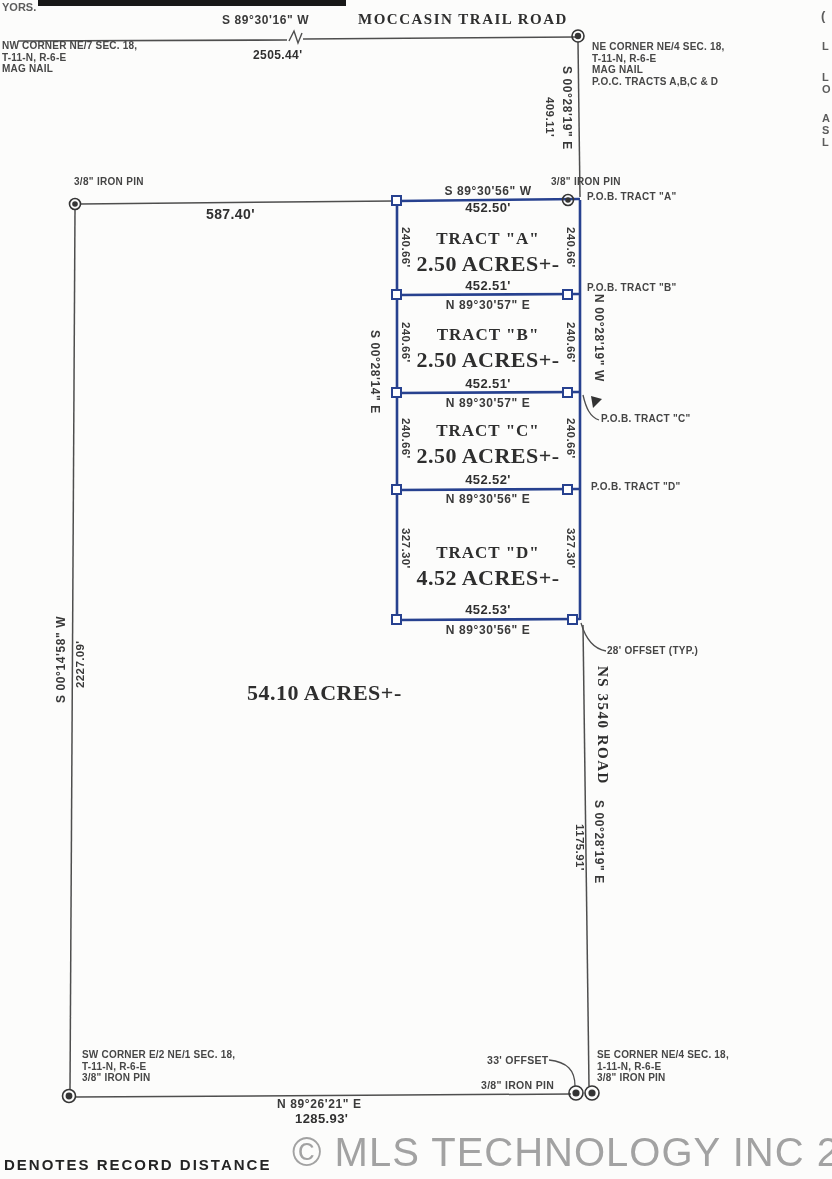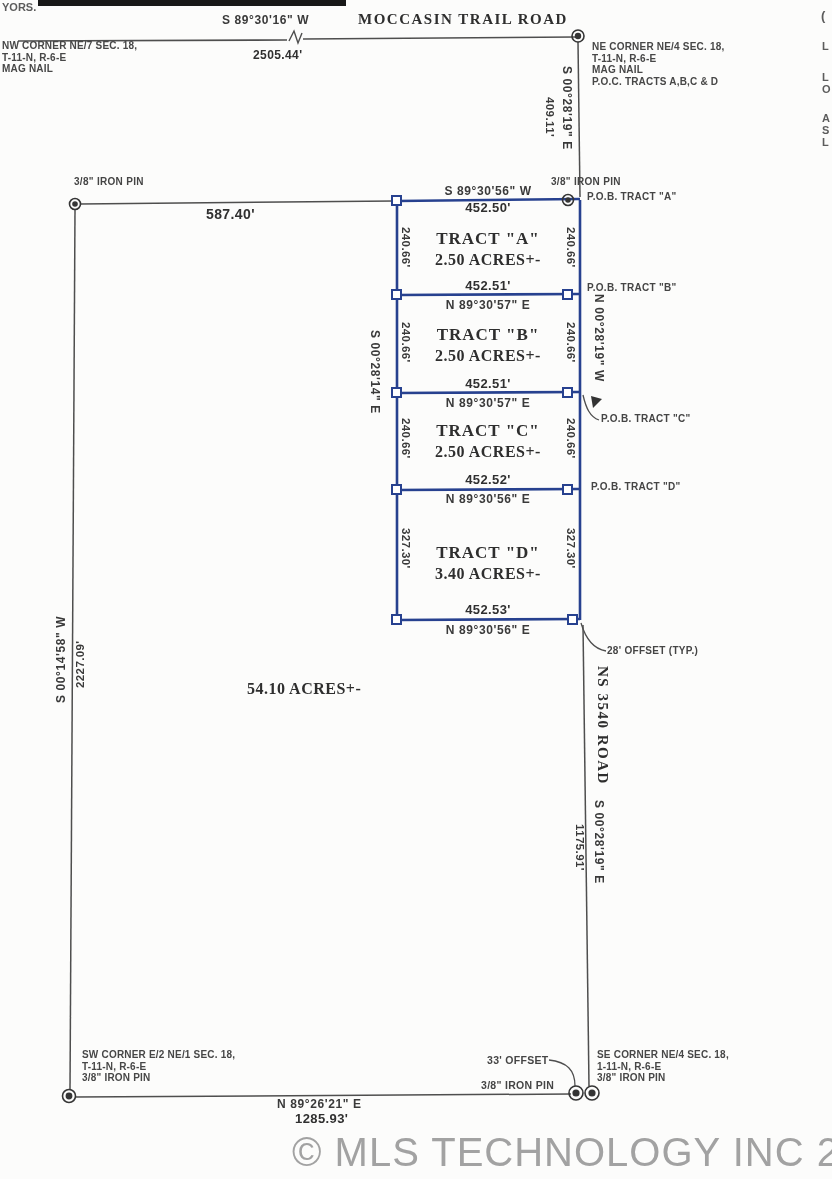--- a/index.html
+++ b/index.html
@@ -6,21 +6,21 @@
   .plat { position:relative; width:832px; height:1179px; background:#fcfcfb;
           font-family:"Liberation Sans", sans-serif; color:#3d3d3d; overflow:hidden; }
   .lbl { position:absolute; white-space:nowrap; }
   .note  { font-size:10px; line-height:11.5px; font-weight:600; letter-spacing:.2px; color:#474747; }
   .bearing { font-size:12px; font-weight:600; letter-spacing:.6px; color:#3a3a3a; }
   .dim   { font-size:13px; font-weight:700; letter-spacing:.4px; color:#303030; }
   .pob   { font-size:10px; font-weight:600; letter-spacing:.3px; color:#454545; }
   .vdim  { font-size:11.5px; font-weight:600; letter-spacing:.4px; color:#3a3a3a; }
   .serifbold { font-family:"Liberation Serif", serif; font-weight:700; color:#2e2e2e; }
   .tract-name { font-size:17px; letter-spacing:1px; }
-  .tract-area { font-size:16px; letter-spacing:.5px; }
+  .tract-area { font-size:22px; letter-spacing:.5px; }
   .roadname   { font-size:15px; letter-spacing:1.5px; }
   .rot90  { transform:rotate(90deg);  transform-origin:0 0; }
   .rot270 { transform:rotate(-90deg); transform-origin:0 0; }
   .center { transform:translateX(-50%); }
   .watermark { font-size:40px; color:#a2a2a2; letter-spacing:1px; font-weight:400; }
   .legend { font-size:15px; font-weight:700; letter-spacing:2px; color:#242424; }
   .frag { font-size:11px; color:#5c5c5c; font-weight:600; }
   .redaction { position:absolute; left:38px; top:0; width:308px; height:6px; background:#181818; }
   svg.linework { position:absolute; left:0; top:0; }
 </style>
@@ -140,21 +140,21 @@
 
   <div class="lbl serifbold tract-name center" style="left:488px; top:421px;">TRACT "C"</div>
   <div class="lbl serifbold tract-area center" style="left:488px; top:443px;">2.50 ACRES+-</div>
   <div class="lbl vdim rot90" style="left:412px; top:418px;">240.66'</div>
   <div class="lbl vdim rot90" style="left:577px; top:418px;">240.66'</div>
   <div class="lbl dim center" style="left:488px; top:472px;">452.52'</div>
   <div class="lbl bearing center" style="left:488px; top:492px;">N 89°30'56" E</div>
   <div class="lbl pob" style="left:591px; top:481px;">P.O.B. TRACT "D"</div>
 
   <div class="lbl serifbold tract-name center" style="left:488px; top:543px;">TRACT "D"</div>
-  <div class="lbl serifbold tract-area center" style="left:488px; top:565px;">3.40 ACRES+-</div>
+  <div class="lbl serifbold tract-area center" style="left:488px; top:565px;">4.52 ACRES+-</div>
   <div class="lbl vdim rot90" style="left:412px; top:528px;">327.30'</div>
   <div class="lbl vdim rot90" style="left:577px; top:528px;">327.30'</div>
   <div class="lbl dim center" style="left:488px; top:602px;">452.53'</div>
   <div class="lbl bearing center" style="left:488px; top:623px;">N 89°30'56" E</div>
 
   <div class="lbl bearing rot90" style="left:382px; top:330px;">S 00°28'14" E</div>
   <div class="lbl bearing rot90" style="left:606px; top:294px;">N 00°28'19" W</div>
 
   <div class="lbl pob" style="left:607px; top:645px;">28' OFFSET (TYP.)</div>
 
@@ -176,15 +176,16 @@
     <div>SE CORNER NE/4 SEC. 18,</div>
     <div>1-11-N, R-6-E</div>
     <div>3/8" IRON PIN</div>
   </div>
   <div class="lbl pob" style="left:487px; top:1054px; font-size:10.5px;">33' OFFSET</div>
   <div class="lbl pob" style="left:481px; top:1079px; font-size:10.5px;">3/8" IRON PIN</div>
 
   <div class="lbl bearing" style="left:277px; top:1097px;">N 89°26'21" E</div>
   <div class="lbl dim" style="left:295px; top:1111px;">1285.93'</div>
 
+  <div class="lbl legend" style="left:4px; top:1156px;">DENOTES RECORD DISTANCE</div>
   <div class="lbl watermark" style="left:292px; top:1130px;">© MLS TECHNOLOGY INC 2026</div>
 
 </div>
 
 </body></html>

